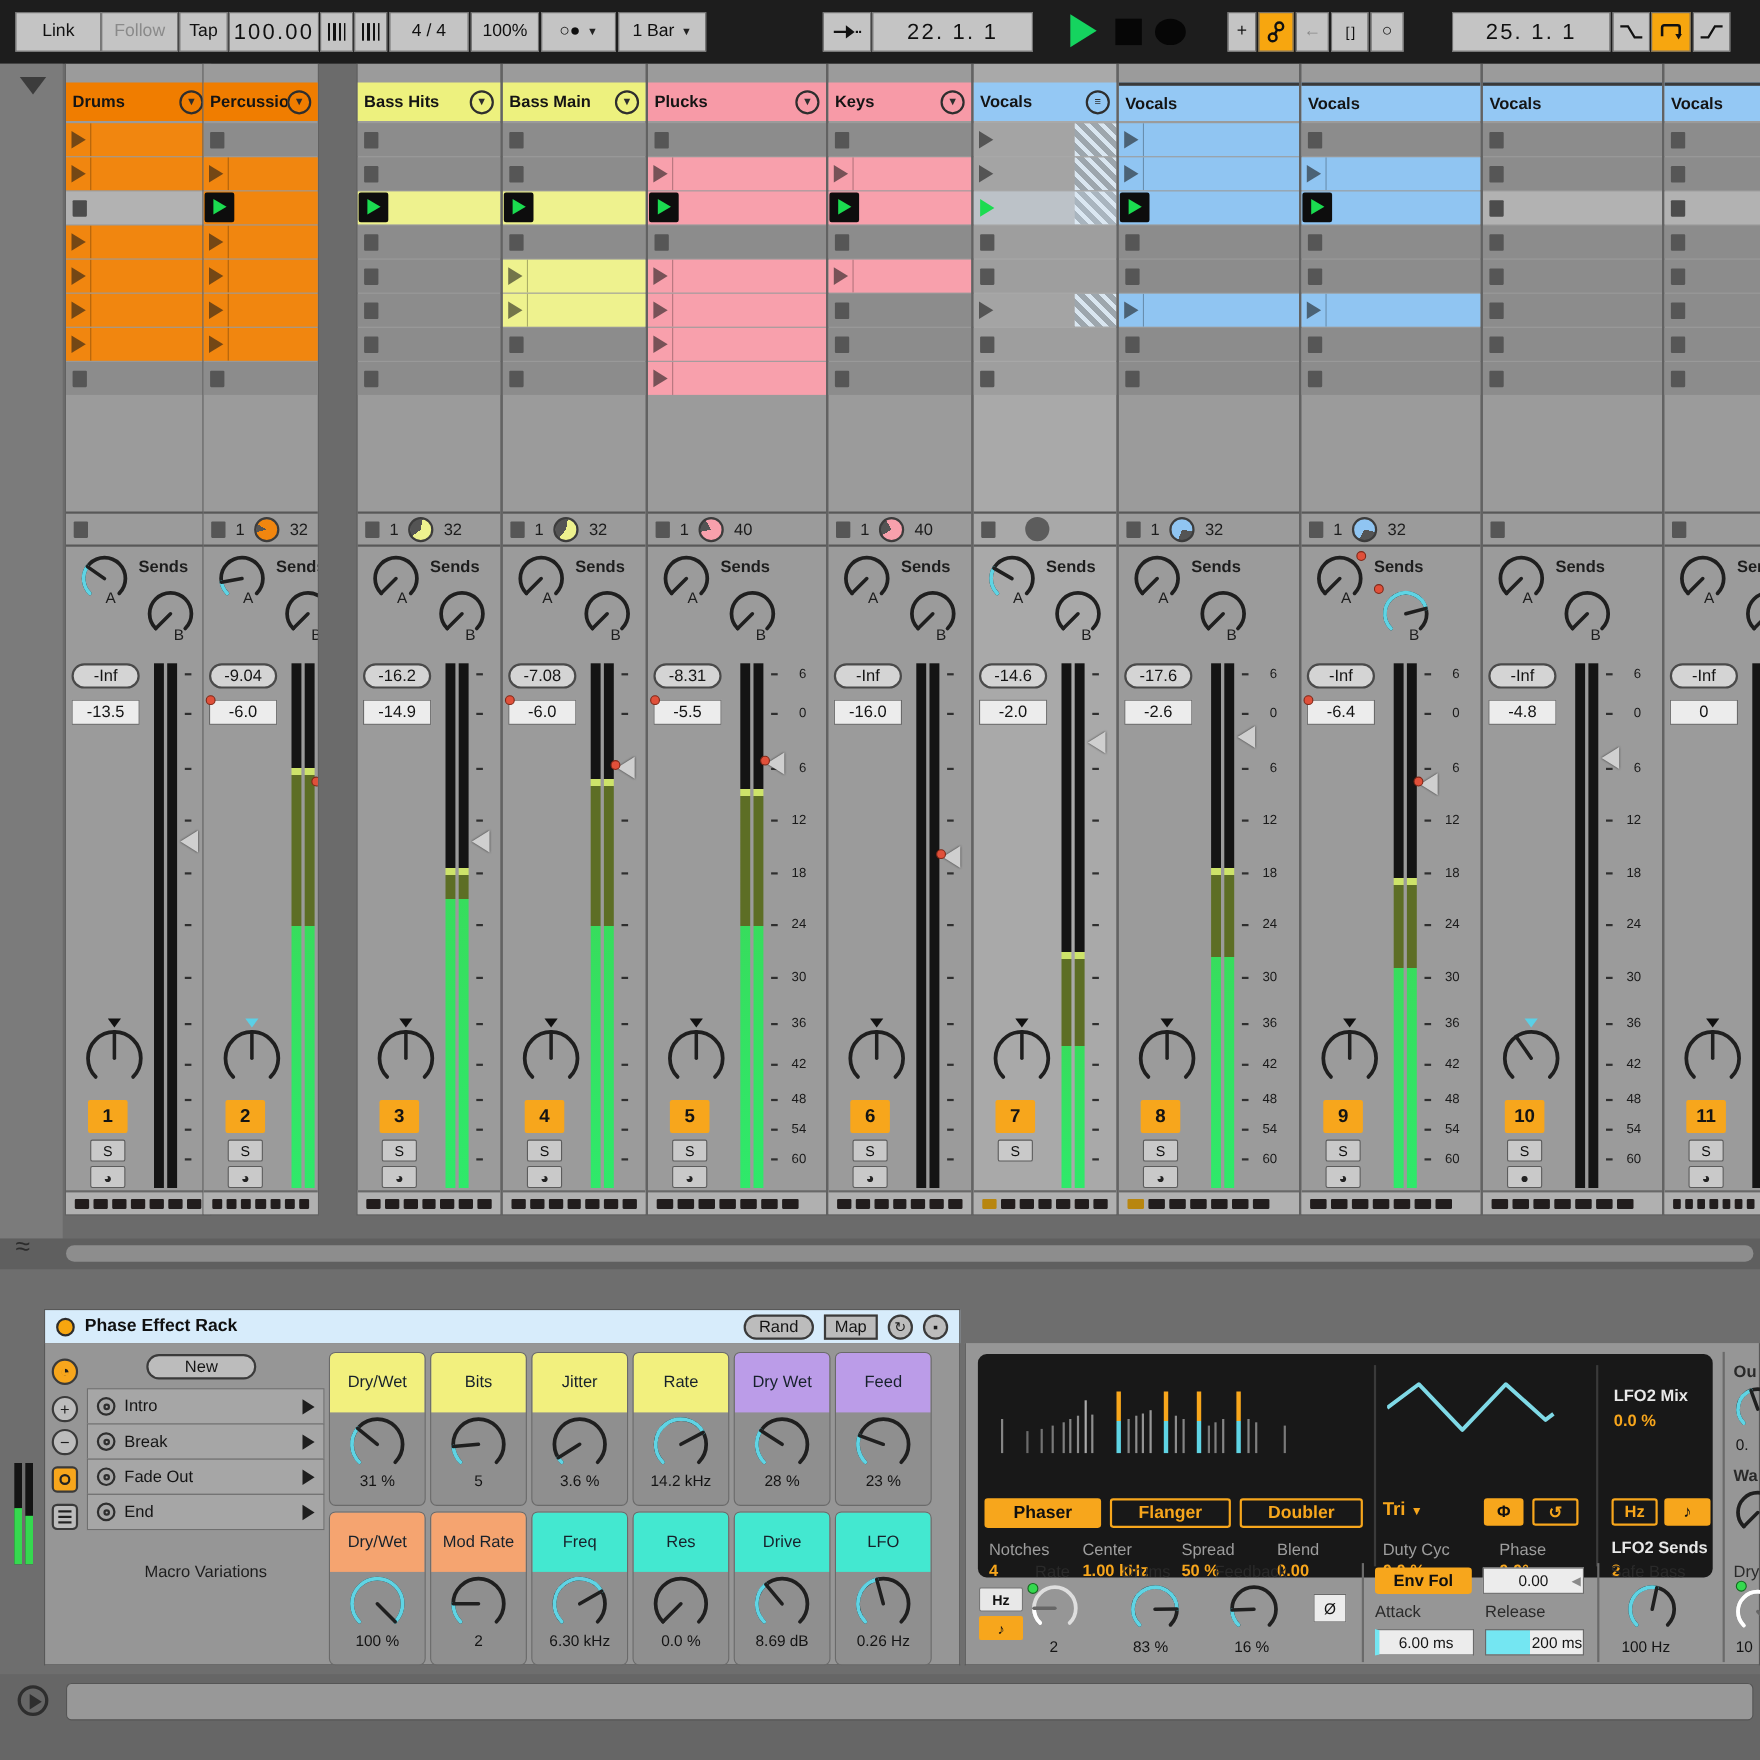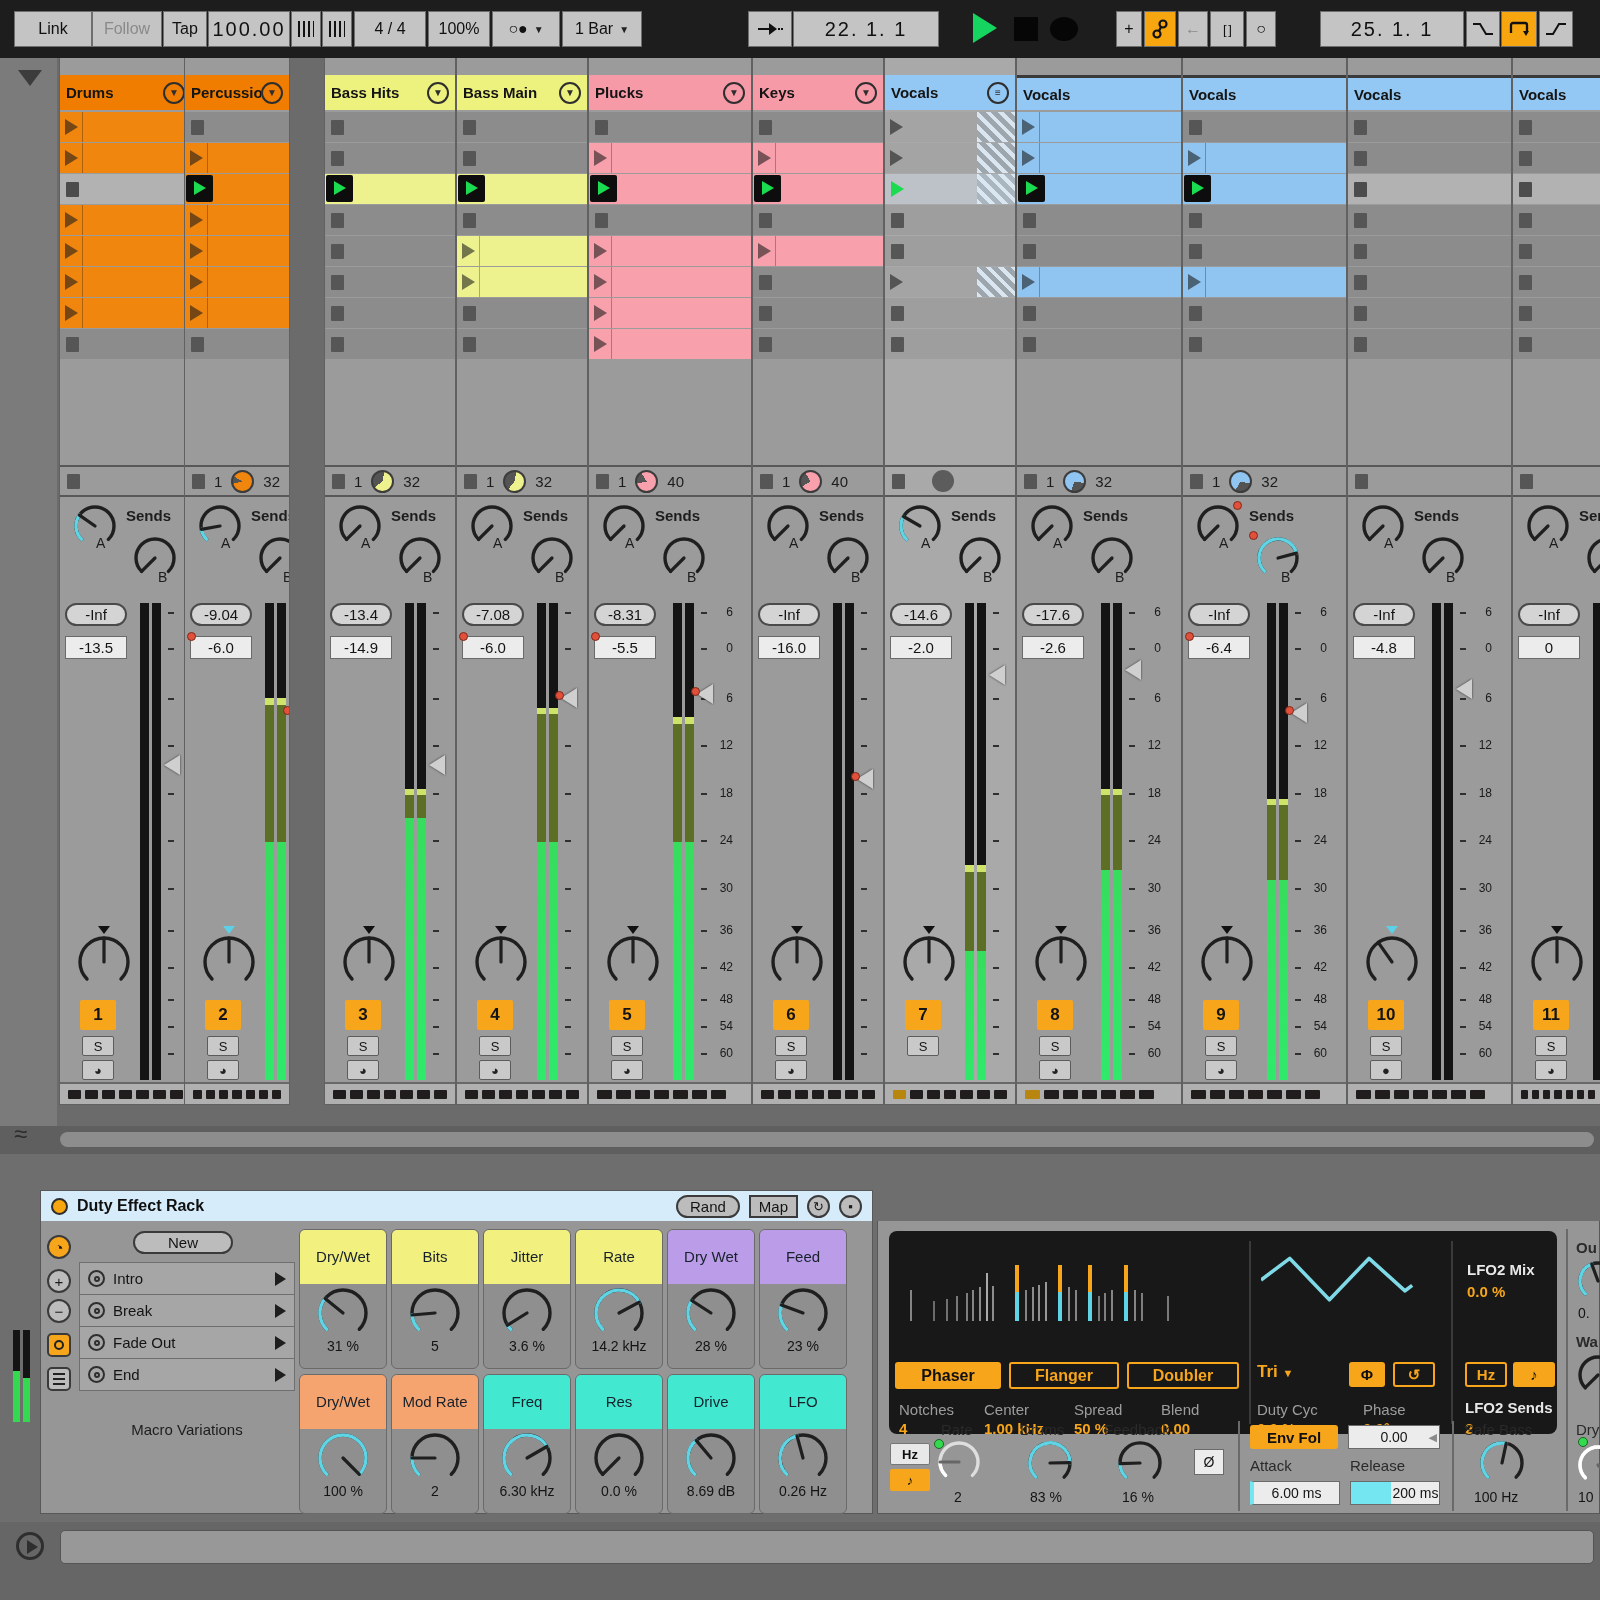--- a/index.html
+++ b/index.html
@@ -443,21 +443,21 @@
         <span class="sltr" style="left: 36px; top: 38px;">A</span>
         <span class="sknob" style="left: 72px; top: 38px;">
           <svg width="46" height="46" style="display:block">
             <path d="M9.6 36.4 A19 19 0 1 1 36.4 36.4" fill="none" stroke="#1f1f1f" stroke-width="3.4" stroke-linecap="round"></path>
             <line x1="23" y1="23" x2="9.6" y2="36.4" stroke="#1f1f1f" stroke-width="3.2" stroke-linecap="round"></line>
           </svg>
         </span>
         <span class="sltr" style="left: 98px; top: 72px;">B</span>
       </div>
       <div class="mixer">
-        <div class="peak">-13.4</div>
+        <div class="peak">-16.2</div>
         <div class="vol">-14.9</div>
         <div class="mbar" style="left: 80px; background: linear-gradient(rgb(20, 20, 20) 0%, rgb(20, 20, 20) 39%, rgb(205, 227, 106) 39%, rgb(205, 227, 106) 40.3%, rgb(93, 110, 37) 40.3%, rgb(93, 110, 37) 45%, rgb(55, 221, 93) 45%, rgb(47, 233, 106) 100%);"></div>
         <div class="mbar" style="left: 92px; background: linear-gradient(rgb(20, 20, 20) 0%, rgb(20, 20, 20) 39%, rgb(205, 227, 106) 39%, rgb(205, 227, 106) 40.3%, rgb(93, 110, 37) 40.3%, rgb(93, 110, 37) 45%, rgb(55, 221, 93) 45%, rgb(47, 233, 106) 100%);"></div>
         <span class="tick" style="left: 108px; top: 14.063px;"></span>
         <span class="tick" style="left: 108px; top: 49.838px;"></span>
         <span class="tick" style="left: 108px; top: 99.923px;"></span>
         <span class="tick" style="left: 108px; top: 147.146px;"></span>
         <span class="tick" style="left: 108px; top: 194.846px;"></span>
         <span class="tick" style="left: 108px; top: 242.069px;"></span>
         <span class="tick" style="left: 108px; top: 289.769px;"></span>
@@ -1285,21 +1285,21 @@
   <div class="minimeter" style="left:13px;top:176px;">
       <div style="position:absolute;left:0;right:0;bottom:0;height:55%;background:#35d94f;"></div>
     </div>
   <div class="minimeter" style="left:23px;top:176px;">
       <div style="position:absolute;left:0;right:0;bottom:0;height:48%;background:#35d94f;"></div>
     </div>
 
   <div id="rack">
     <div class="dev-title">
       <span class="oncirc"></span>
-      <span class="tt">Duty Effect Rack</span>
+      <span class="tt">Phase Effect Rack</span>
       <span style="flex:1"></span>
       <span class="pillbtn">Rand</span>
       <span class="sqbtn">Map</span>
       <span class="circbtn">↻</span>
       <span class="circbtn">▪</span>
     </div>
     <div class="dev-body">
       <div id="rail">
         <div class="rail-ico orange" style="top:8px;">◔</div>
         <div class="rail-ico" style="top:42px;">+</div>

